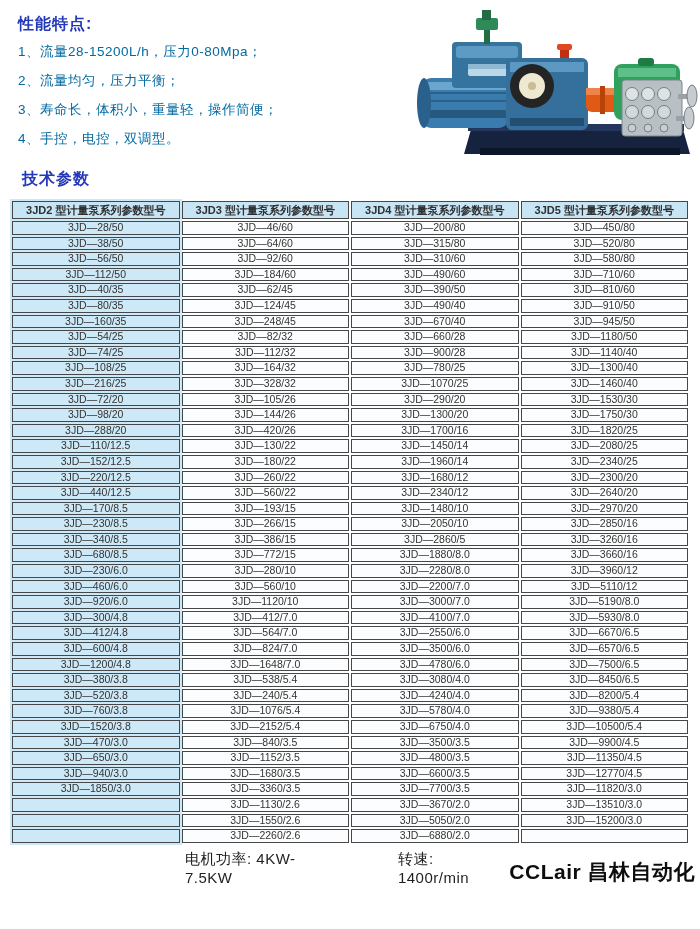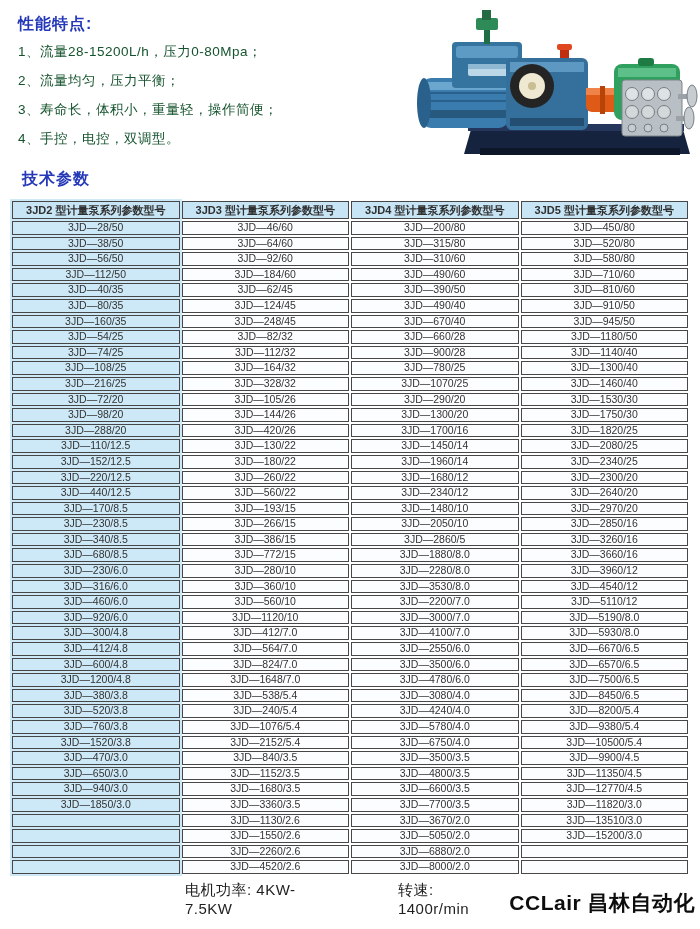--- a/index.html
+++ b/index.html
@@ -4,21 +4,21 @@
 <style>
   html,body { margin:0; padding:0; }
   body {
     width:700px; height:929px; background:#ffffff; position:relative; overflow:hidden;
     font-family:"Liberation Sans","DejaVu Sans",sans-serif; color:#2a2a2a;
   }
   .features-title {
     margin:14px 0 2px 18px; font-size:16px; font-weight:bold; color:#2438b8; letter-spacing:1px;
   }
   .features-list { list-style:none; margin:2px 0 0 18px; padding:0; max-width:400px; }
-  .features-list li { font-size:13.5px; line-height:29px; color:#14532d; letter-spacing:0.5px; white-space:nowrap; }
+  .features-list li { font-size:13.5px; line-height:29px; color:#0369a1; letter-spacing:0.5px; white-space:nowrap; }
   .pump-photo { position:absolute; top:2px; right:0; width:290px; height:160px; background:#ffffff; }
   .tech-title {
     margin:16px 0 9px 22px; font-size:16px; font-weight:bold; color:#2438b8; letter-spacing:1px;
   }
   table.params {
     margin-left:10px; width:680px; table-layout:fixed;
     border-collapse:separate; border-spacing:2px;
     background:linear-gradient(to right,#cde8f6 0 172px,#ffffff 172px);
   }
   .params th, .params td {
@@ -270,26 +270,20 @@
         <td class="cw">3JD—1880/8.0</td>
         <td class="cw">3JD—3660/16</td>
       </tr>
       <tr>
         <td class="c1">3JD—230/6.0</td>
         <td class="cw">3JD—280/10</td>
         <td class="cw">3JD—2280/8.0</td>
         <td class="cw">3JD—3960/12</td>
       </tr>
       <tr>
-        <td class="c1">3JD—316/6.0</td>
-        <td class="cw">3JD—360/10</td>
-        <td class="cw">3JD—3530/8.0</td>
-        <td class="cw">3JD—4540/12</td>
-      </tr>
-      <tr>
         <td class="c1">3JD—460/6.0</td>
         <td class="cw">3JD—560/10</td>
         <td class="cw">3JD—2200/7.0</td>
         <td class="cw">3JD—5110/12</td>
       </tr>
       <tr>
         <td class="c1">3JD—920/6.0</td>
         <td class="cw">3JD—1120/10</td>
         <td class="cw">3JD—3000/7.0</td>
         <td class="cw">3JD—5190/8.0</td>
@@ -375,26 +369,20 @@
       <tr>
         <td class="c1"></td>
         <td class="cw">3JD—1550/2.6</td>
         <td class="cw">3JD—5050/2.0</td>
         <td class="cw">3JD—15200/3.0</td>
       </tr>
       <tr>
         <td class="c1"></td>
         <td class="cw">3JD—2260/2.6</td>
         <td class="cw">3JD—6880/2.0</td>
-        <td class="cw"></td>
-      </tr>
-      <tr>
-        <td class="c1"></td>
-        <td class="cw">3JD—4520/2.6</td>
-        <td class="cw">3JD—8000/2.0</td>
         <td class="cw"></td>
       </tr>
     </tbody>
 </table>
 
 <div class="footer-row">
   <span class="footer-spec spec-power">电机功率: 4KW-7.5KW</span>
   <span class="footer-spec spec-speed">转速: 1400r/min</span>
   <span class="brand-mark">CCLair 昌林自动化</span>
 </div>

